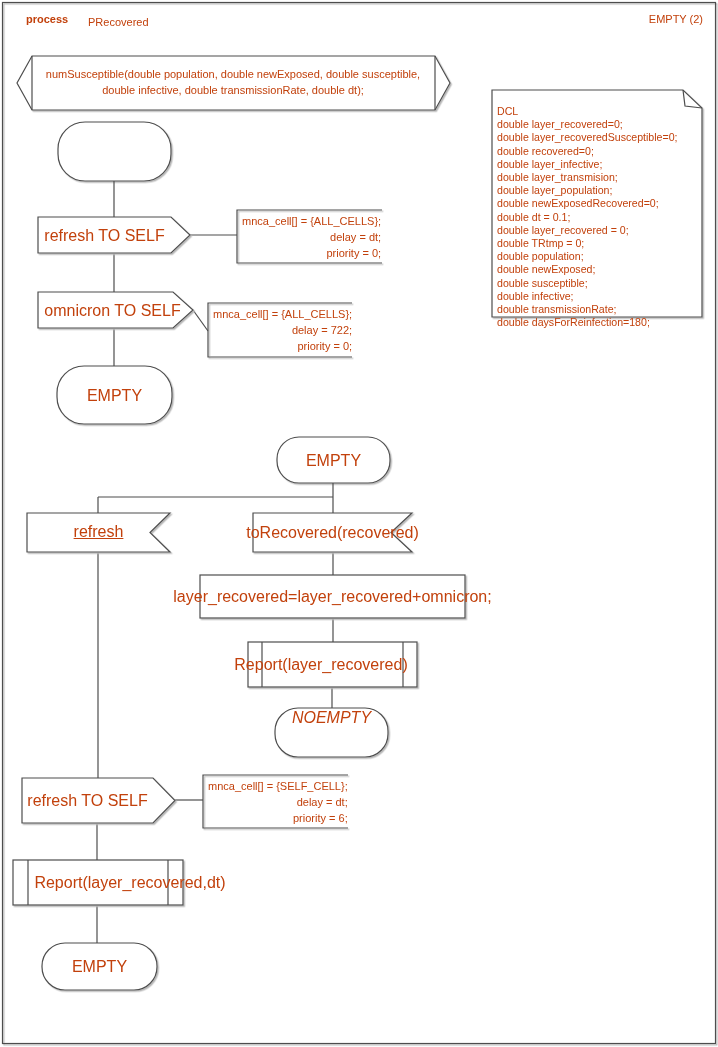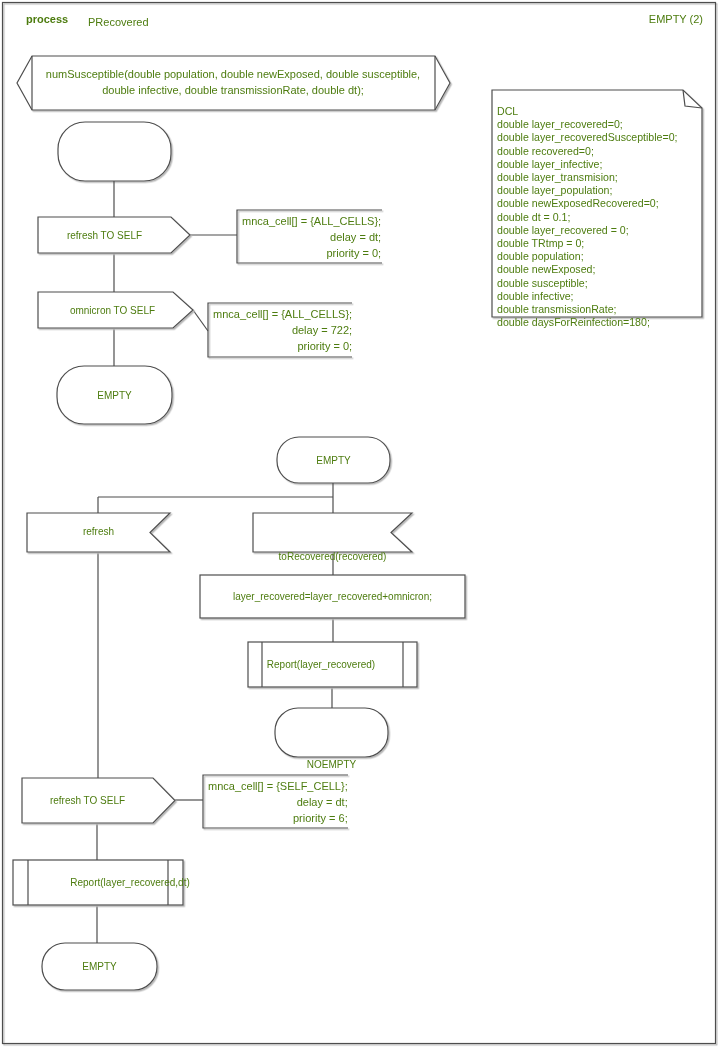--- a/index.html
+++ b/index.html
@@ -1,22 +1,22 @@
 <!DOCTYPE html>
 <html><head>
 <meta charset="utf-8">
 <style>
   html,body{margin:0;padding:0;background:#fff;}
   #page{
     position:relative;width:718px;height:1047px;background:#fff;
-    font-family:"Liberation Sans", sans-serif;color:#4d7c0f;overflow:hidden;
+    font-family:"Liberation Sans", sans-serif;color:#c2410c;overflow:hidden;
   }
   .lbl{
     position:absolute;display:flex;align-items:center;justify-content:center;
-    font-size:10px;line-height:13px;text-align:right;white-space:nowrap;
+    font-size:16px;line-height:13px;text-align:right;white-space:nowrap;
   }
   .lines{
     position:absolute;font-size:11px;line-height:16px;white-space:pre;text-align:right;
   }
   .sig{
     position:absolute;font-size:11px;line-height:16px;white-space:pre;text-align:center;
   }
   .dcl{
     position:absolute;font-size:10.6px;line-height:13.2px;white-space:pre;text-align:left;margin-top:12px;
   }
@@ -142,25 +142,25 @@
 double layer_recovered = 0;
 double TRtmp = 0;
 double population;
 double newExposed;
 double susceptible;
 double infective;
 double transmissionRate;
 double daysForReinfection=180;</div>
 
   <div class="lbl" style="left:277px;top:437px;width:113px;height:46px;">EMPTY</div>
-  <div class="lbl" style="left:27px;top:513px;width:143px;height:36px;">refresh</div>
-  <div class="lbl" style="left:253px;top:513px;width:159px;height:39px;margin-top:24px;">toRecovered(recovered)</div>
+  <div class="lbl" style="left:27px;top:513px;width:143px;height:36px;text-decoration:underline;">refresh</div>
+  <div class="lbl" style="left:253px;top:513px;width:159px;height:39px;">toRecovered(recovered)</div>
   <div class="lbl" style="left:200px;top:575px;width:265px;height:43px;">layer_recovered=layer_recovered+omnicron;</div>
   <div class="lbl" style="left:262px;top:642px;width:118px;height:45px;">Report(layer_recovered)</div>
-  <div class="lbl" style="left:275px;top:748px;width:113px;height:33px;">NOEMPTY</div>
+  <div class="lbl" style="left:275px;top:701px;width:113px;height:33px;font-style:italic;">NOEMPTY</div>
   <div class="lbl" style="left:22px;top:778px;width:131px;height:45px;">refresh TO SELF</div>
   <div class="lines" style="left:208px;top:778px;">mnca_cell[] = {SELF_CELL};
 delay = dt;
 priority = 6;</div>
   <div class="lbl" style="left:28px;top:860px;width:140px;height:45px;padding-left:32px;">Report(layer_recovered,dt)</div>
   <div class="lbl" style="left:42px;top:943px;width:115px;height:47px;">EMPTY</div>
 
 </div>
 
 </body></html>

